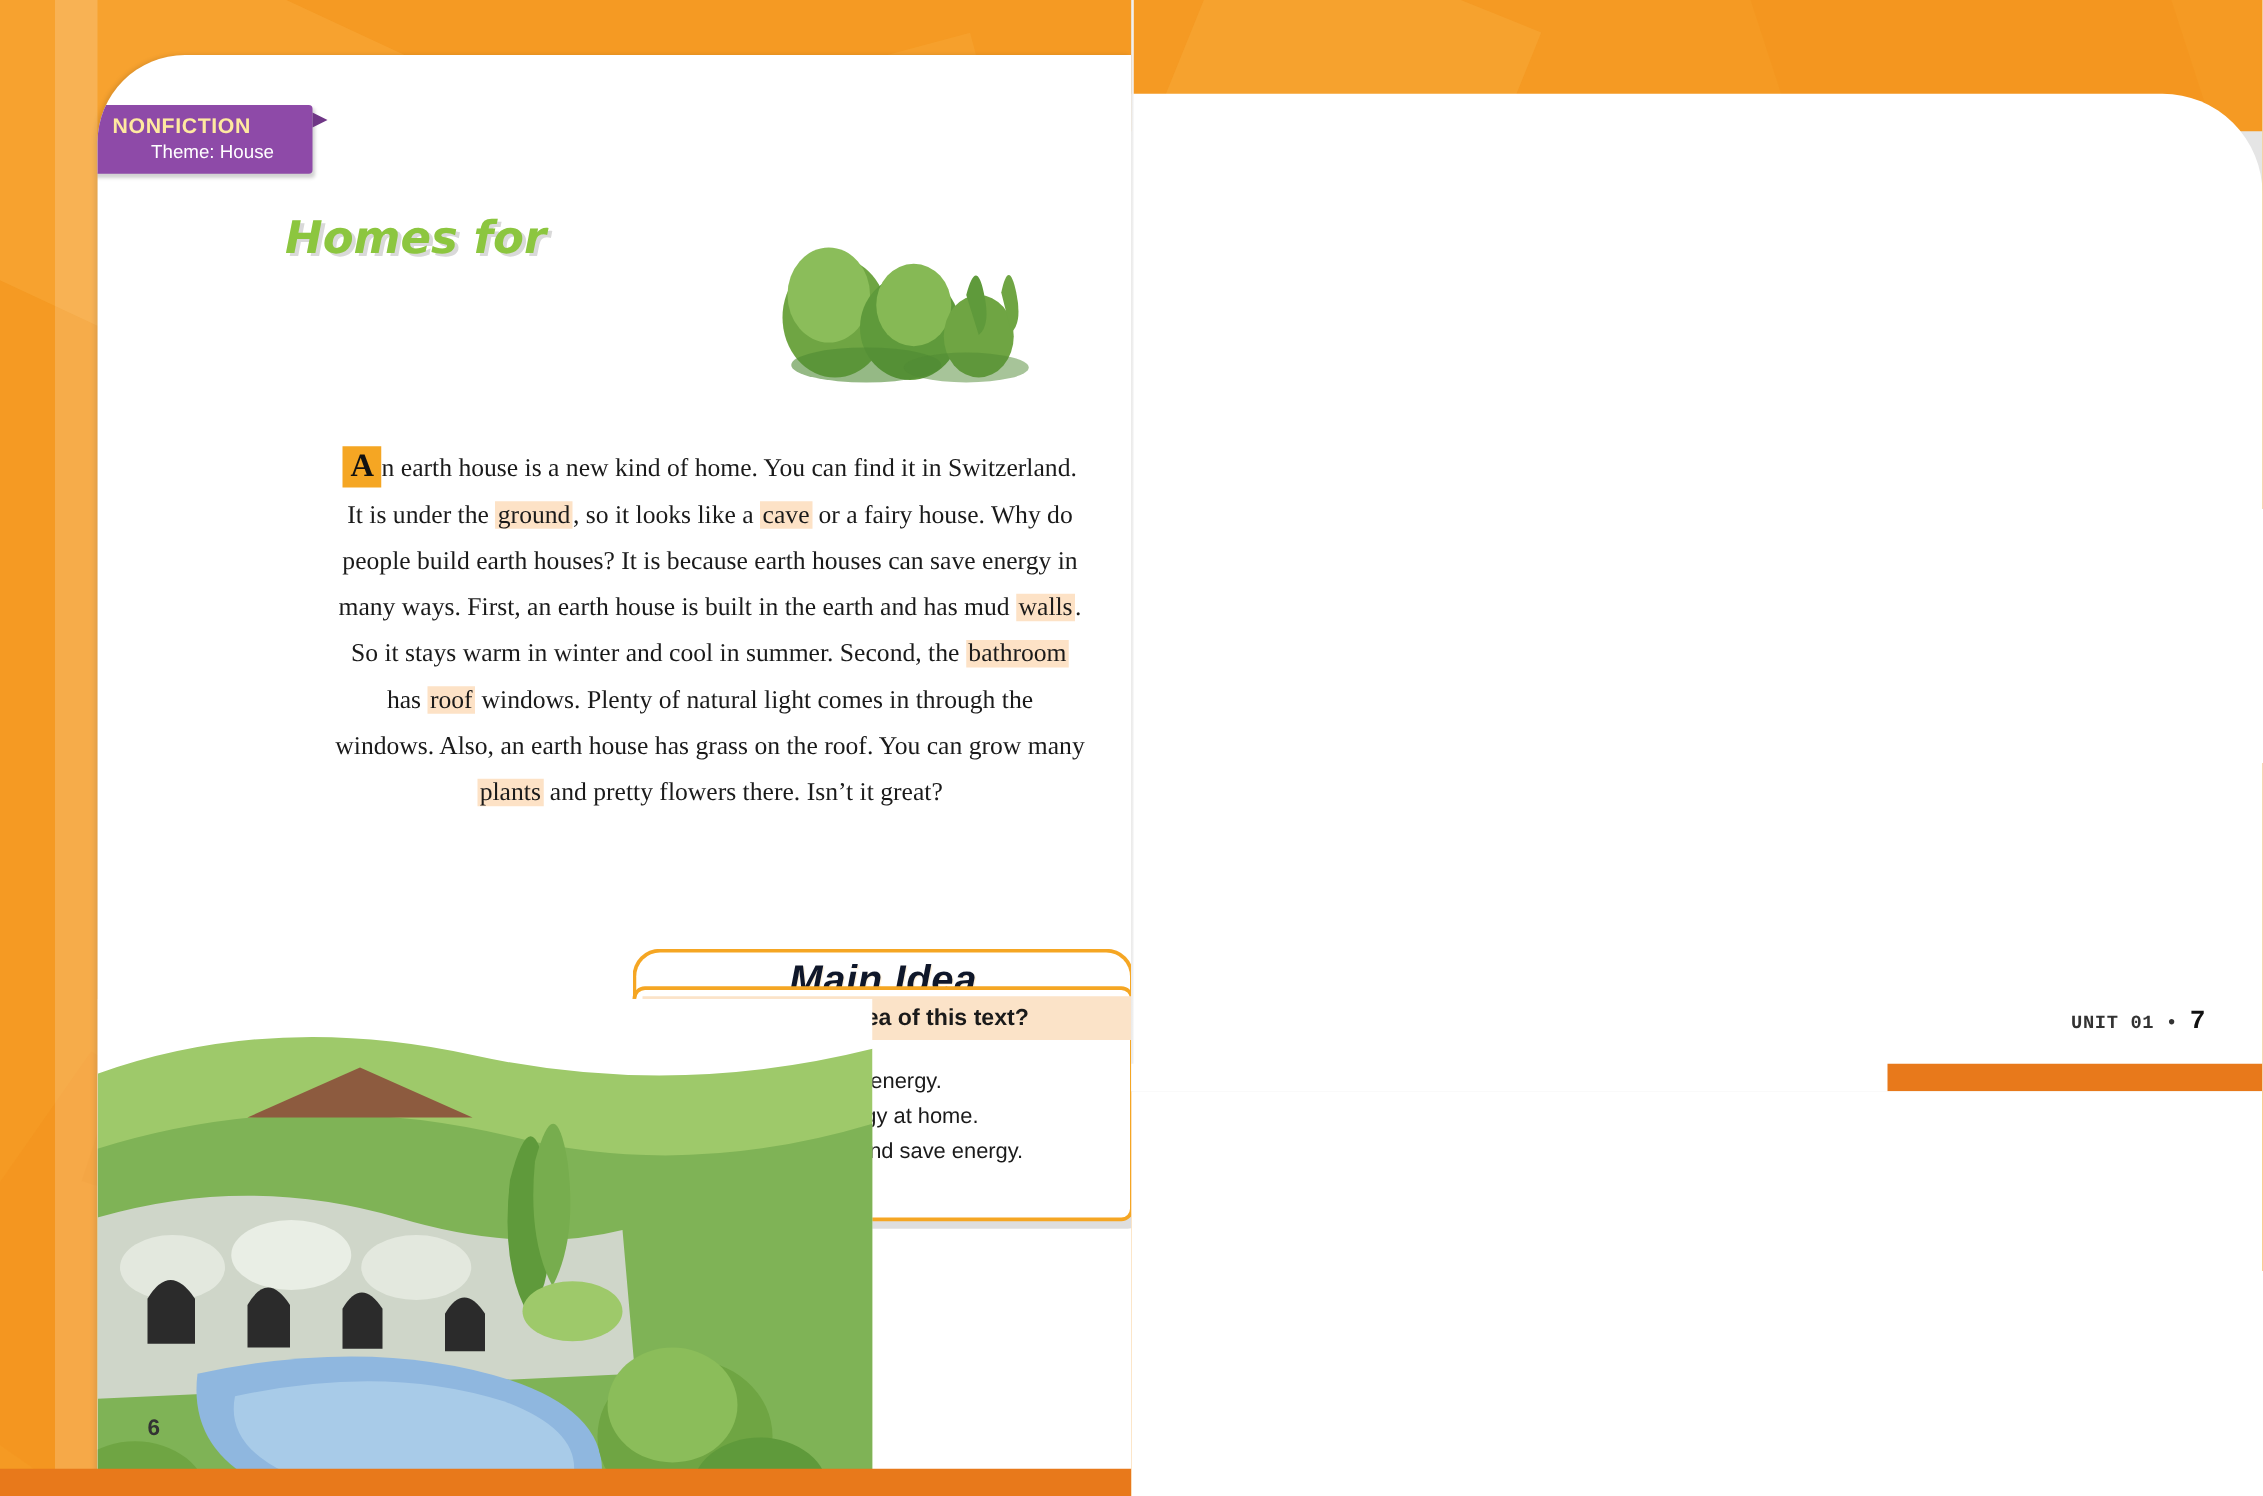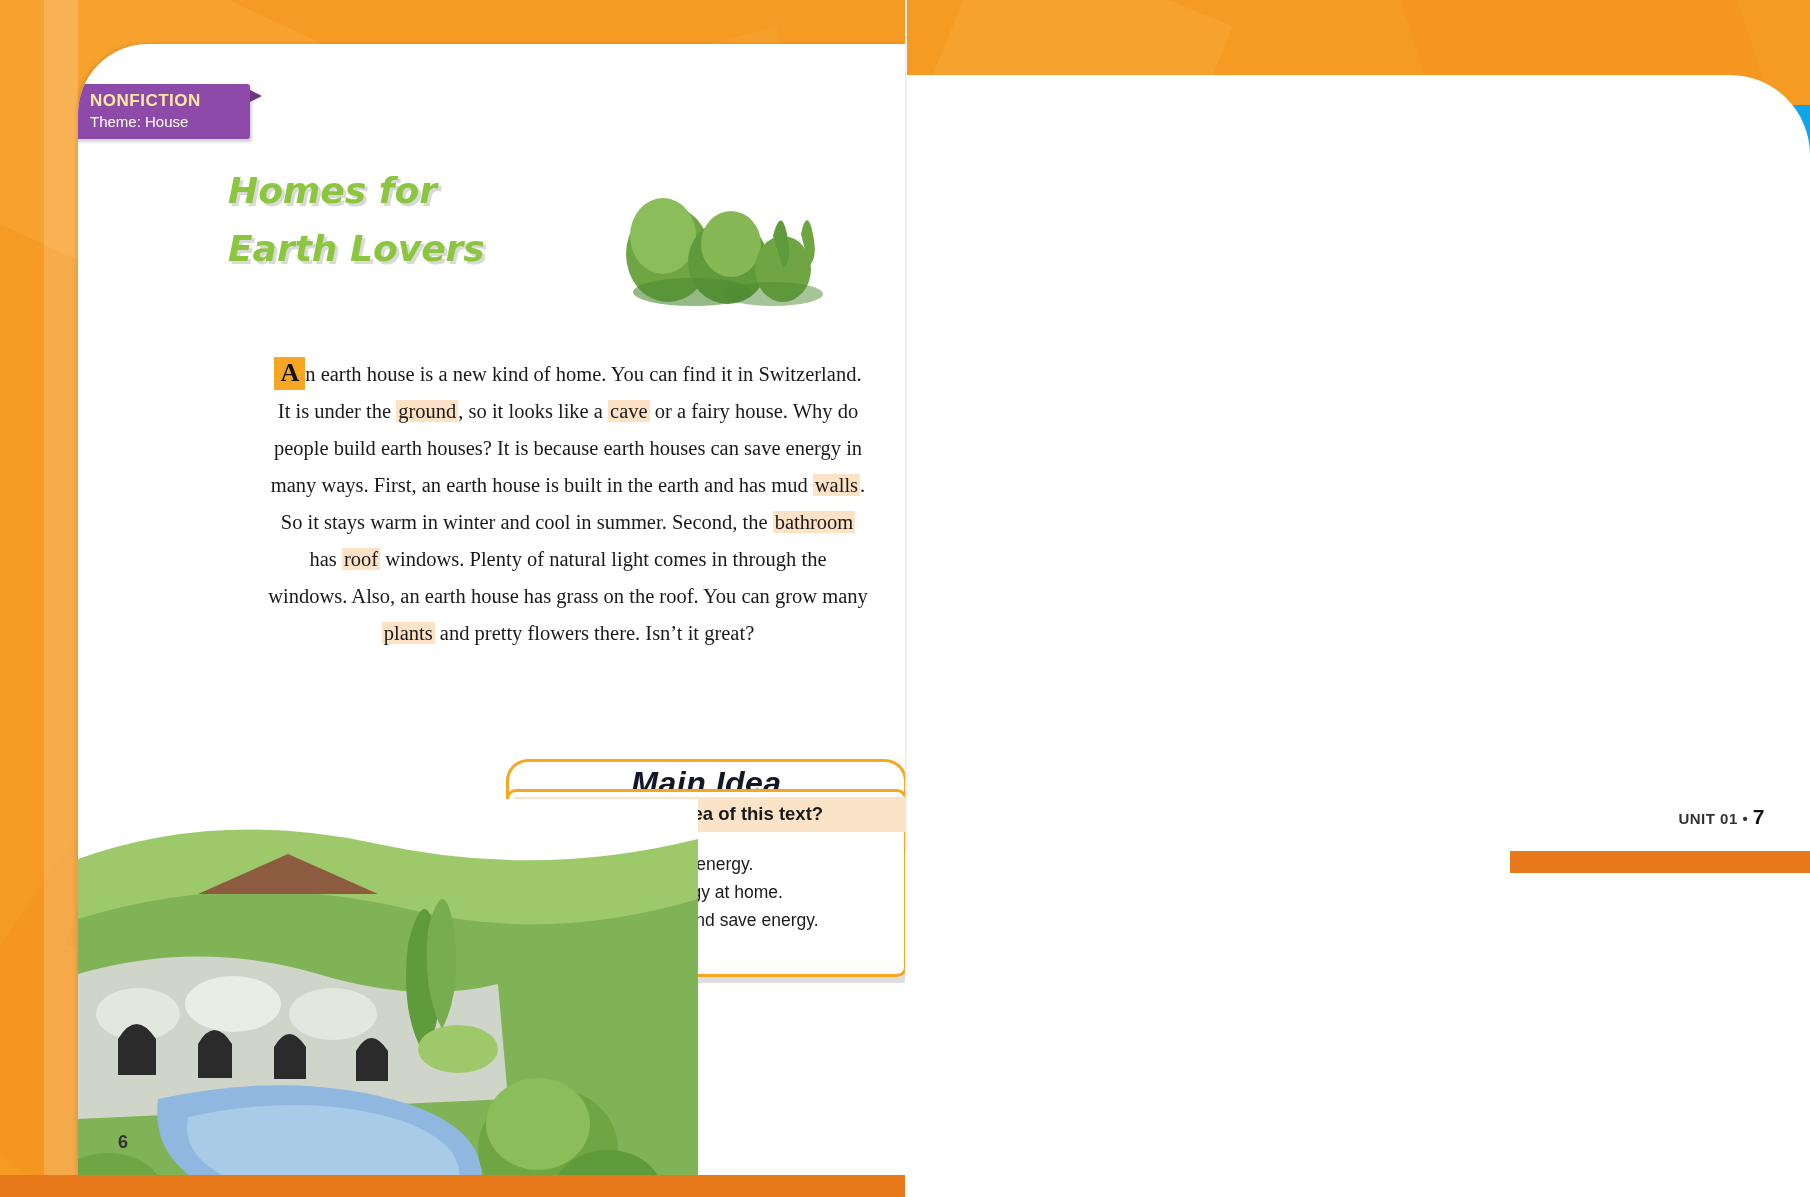--- a/index.html
+++ b/index.html
@@ -37,21 +37,21 @@
   .bottom-bar{
     position:absolute;left:0;bottom:0;width:905px;height:22px;background:#e8791b;
   }
 
   .genre-tab{
     position:absolute;left:-6px;top:40px;width:160px;padding:7px 0 9px 18px;
     background:#8e4aa8;color:#fff;border-radius:3px;
     box-shadow:2px 3px 3px rgba(0,0,0,.18);
   }
   .genre-tab .g1{font-size:17px;letter-spacing:.5px;color:#ffe9a0;font-weight:bold;}
-  .genre-tab .g2{font-size:15px;margin-top:2px;color:#ffffff;}
+  .genre-tab .g2{font-size:15px;margin-top:2px;color:#ffffff;text-align:center;}
   .genre-tab:after{
     content:"";position:absolute;right:-12px;top:6px;border-left:12px solid #6f3686;
     border-top:6px solid transparent;border-bottom:6px solid transparent;
   }
 
   .title{
     position:absolute;left:150px;top:118px;width:420px;
     font-family:"DejaVu Sans", sans-serif;
     font-size:36px;line-height:58px;font-weight:bold;font-style:italic;
     color:#8cc63f;
@@ -98,21 +98,21 @@
   .mi-list{position:absolute;left:18px;top:58px;width:360px;font-size:17.5px;line-height:28px;color:#1a1a1a;}
   .mi-list b{font-weight:bold;}
 
   .illus{position:absolute;left:0px;top:755px;width:620px;height:440px;}
 
   .pg-left{position:absolute;left:40px;bottom:44px;font-size:18px;font-weight:bold;color:#333;}
 
   
   .right-page{
     position:absolute;left:905px;top:0;width:905px;height:873px;
-    background:#0ea5e9;overflow:hidden;
+    background:#e5e5e5;overflow:hidden;font-family:Liberation Mono, monospace;
   }
   .right-page .top-orange{
     position:absolute;left:0;top:0;width:905px;height:105px;background:#f59a23;
   }
   .right-page .top-orange .t1{position:absolute;left:40px;top:-30px;width:260px;height:200px;background:#f7a93a;transform:rotate(22deg);opacity:.5;}
   .right-page .top-orange .t2{position:absolute;left:520px;top:-60px;width:320px;height:220px;background:#f2901a;transform:rotate(-18deg);opacity:.4;}
   .white-sheet-r{
     position:absolute;left:0;top:75px;width:905px;height:1122px;
     background:#ffffff;border-top-right-radius:80px;
   }
@@ -139,21 +139,20 @@
 
     <div class="white-sheet">
 
       <div class="genre-tab">
         <div class="g1">NONFICTION</div>
         <div class="g2">Theme: House</div>
       </div>
 
       <div class="title">
         <div>Homes for</div>
-        <div>Earth Lovers</div>
       </div>
 
       <svg class="bush" viewBox="0 0 215 135">
         <ellipse cx="45" cy="80" rx="42" ry="48" fill="#6fa543"></ellipse>
         <ellipse cx="40" cy="62" rx="33" ry="38" fill="#8bbd5a"></ellipse>
         <ellipse cx="105" cy="88" rx="40" ry="42" fill="#5f9a3b"></ellipse>
         <ellipse cx="108" cy="70" rx="30" ry="33" fill="#86b955"></ellipse>
         <ellipse cx="160" cy="95" rx="28" ry="33" fill="#6fa543"></ellipse>
         <path d="M150 62 q8 -30 14 -2 q6 26 -4 34 z" fill="#5f9a3b"></path>
         <path d="M178 60 q6 -28 12 0 q5 24 -4 32 z" fill="#6fa543"></path>

